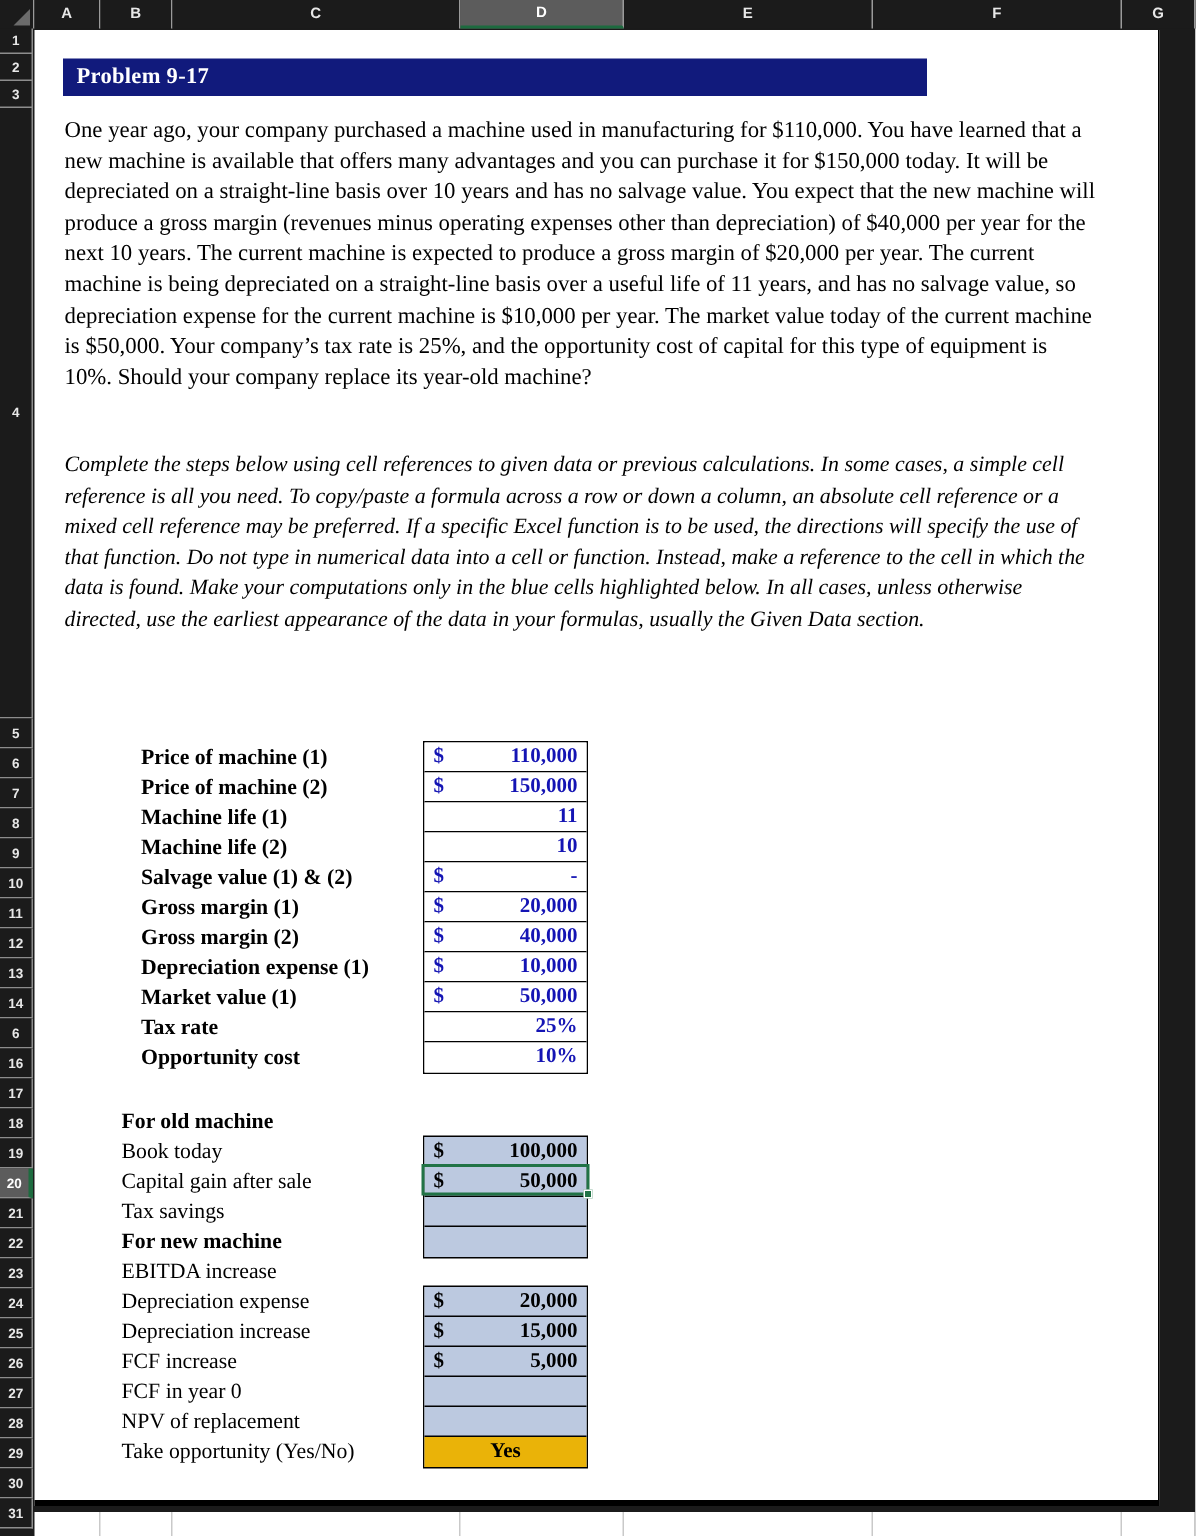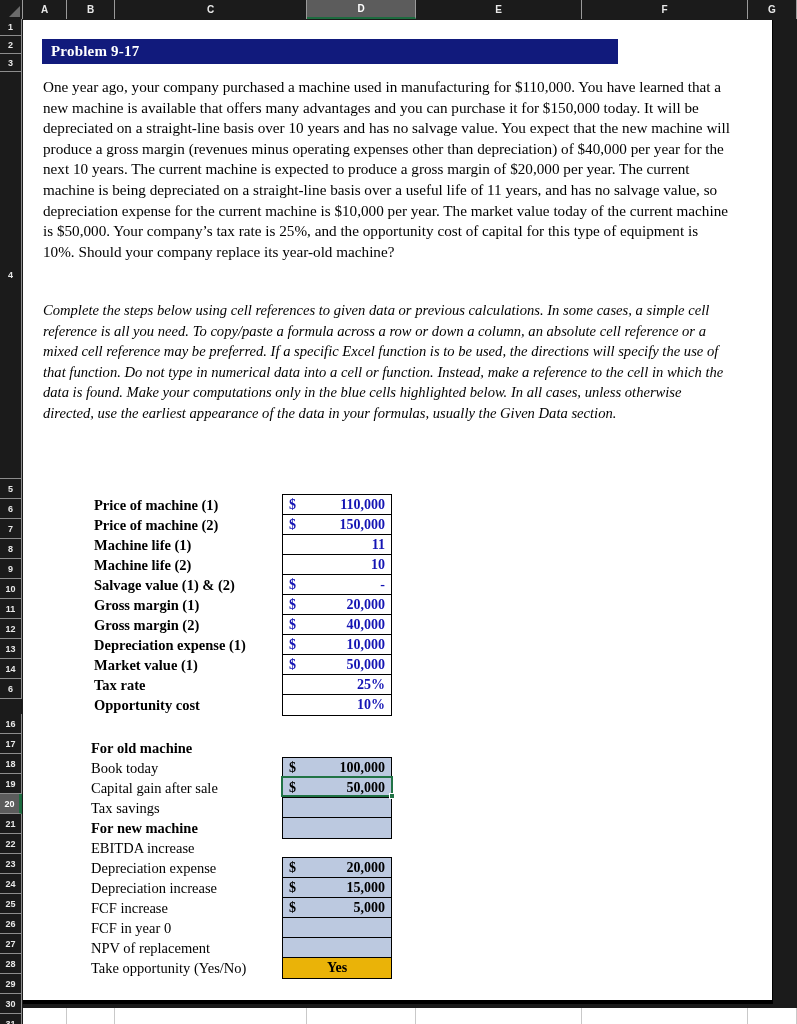--- a/index.html
+++ b/index.html
@@ -303,21 +303,21 @@
       </div>
       <div class="row-cell" style="height: 20px;">
         <span>13</span>
       </div>
       <div class="row-cell" style="height: 20px;">
         <span>14</span>
       </div>
       <div class="row-cell" style="height: 20px;">
         <span>6</span>
       </div>
-      <div class="row-cell" style="height: 20px; margin-top: 15px;">
+      <div class="row-cell" style="height: 20px;">
         <span>16</span>
       </div>
       <div class="row-cell" style="height: 20px;">
         <span>17</span>
       </div>
       <div class="row-cell" style="height: 20px;">
         <span>18</span>
       </div>
       <div class="row-cell" style="height: 20px;">
         <span>19</span>
@@ -424,21 +424,21 @@
         <div class="cellrow">
           <span class="cur"></span>
           <span class="amt">25%</span>
         </div>
         <div class="cellrow">
           <span class="cur"></span>
           <span class="amt">10%</span>
         </div>
       </div>
 
-    <div id="calc-labels" style="left:68px; top:718px;">
+    <div id="calc-labels" style="left:58px; top:718px;">
         <div class="lbl head">For old machine</div>
         <div class="lbl">Book today</div>
         <div class="lbl">Capital gain after sale</div>
         <div class="lbl">Tax savings</div>
         <div class="lbl head">For new machine</div>
         <div class="lbl">EBITDA increase</div>
         <div class="lbl">Depreciation expense</div>
         <div class="lbl">Depreciation increase</div>
         <div class="lbl">FCF increase</div>
         <div class="lbl">FCF in year 0</div>

